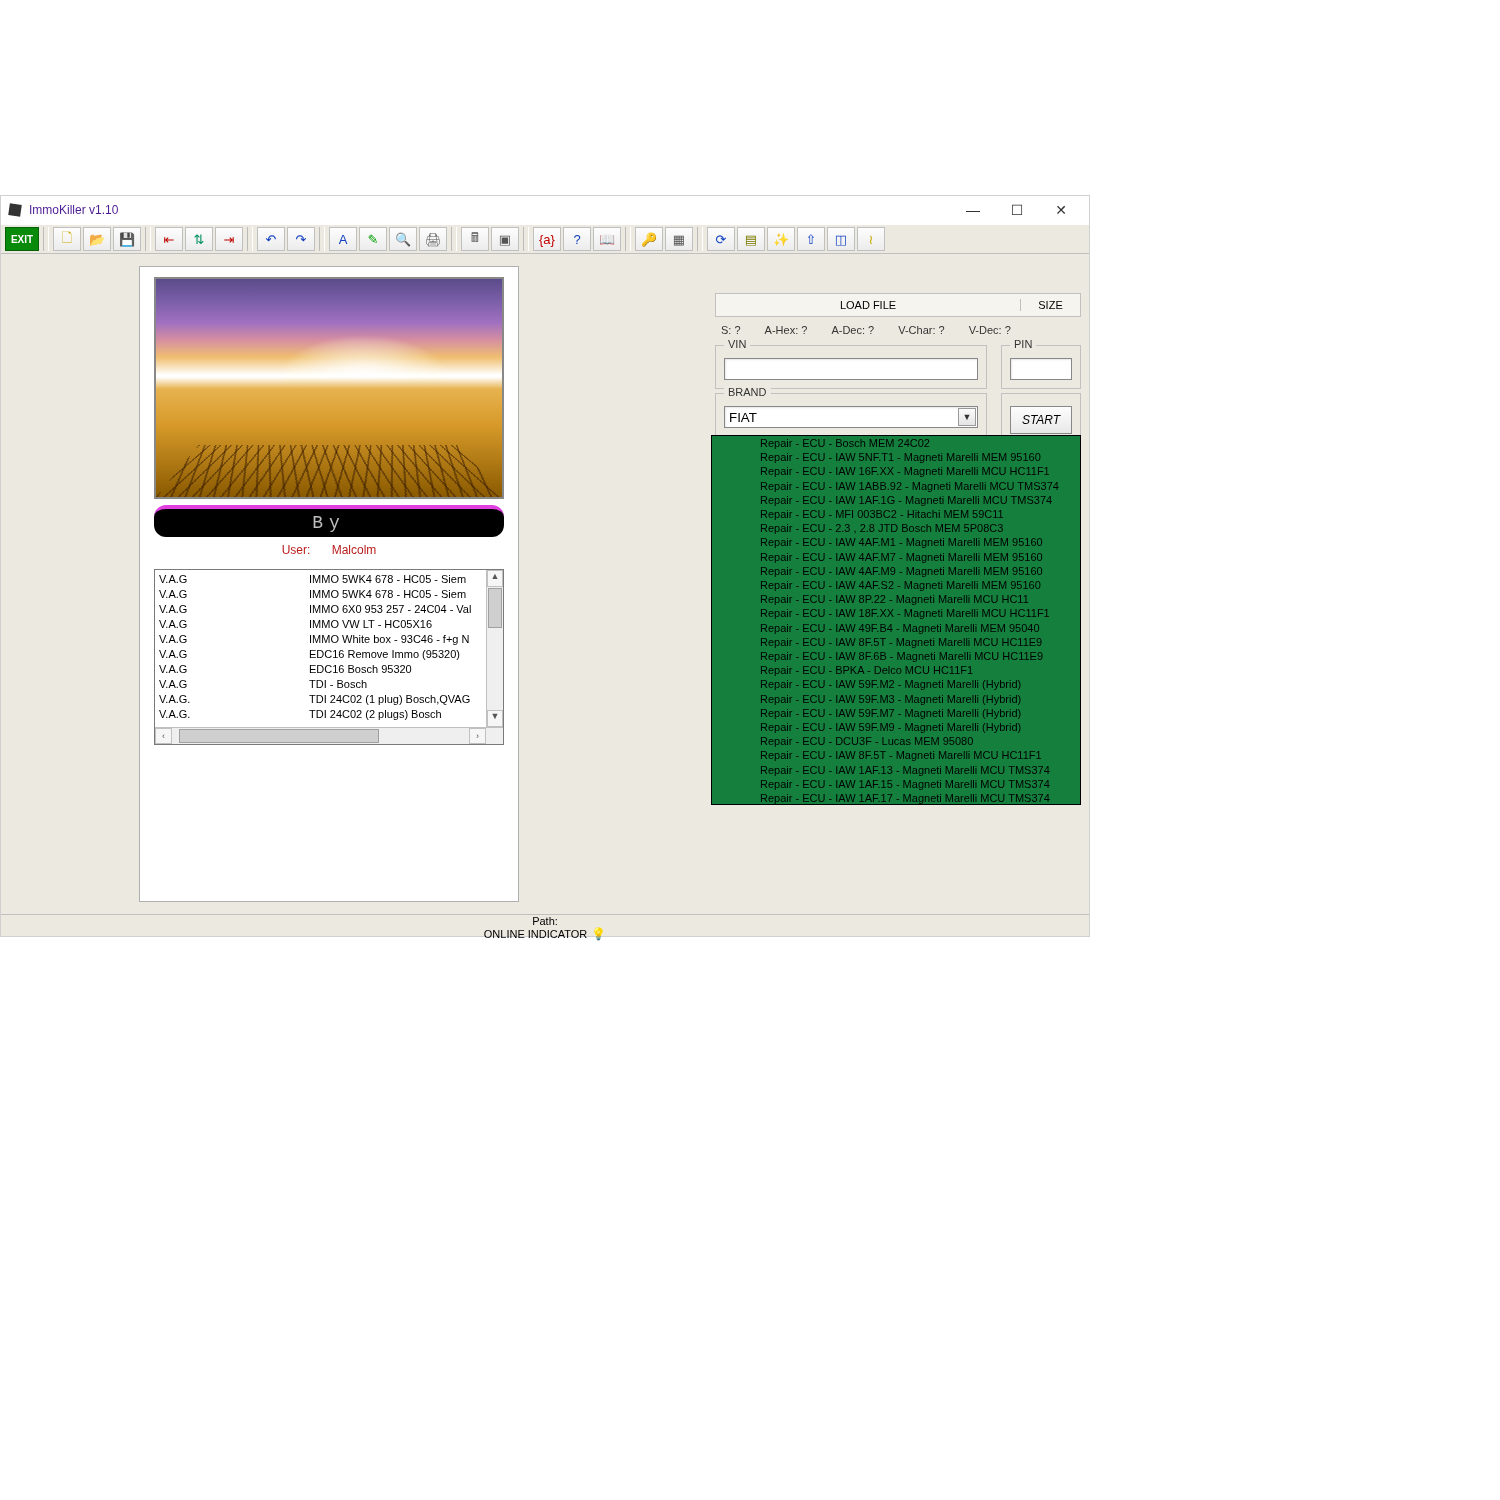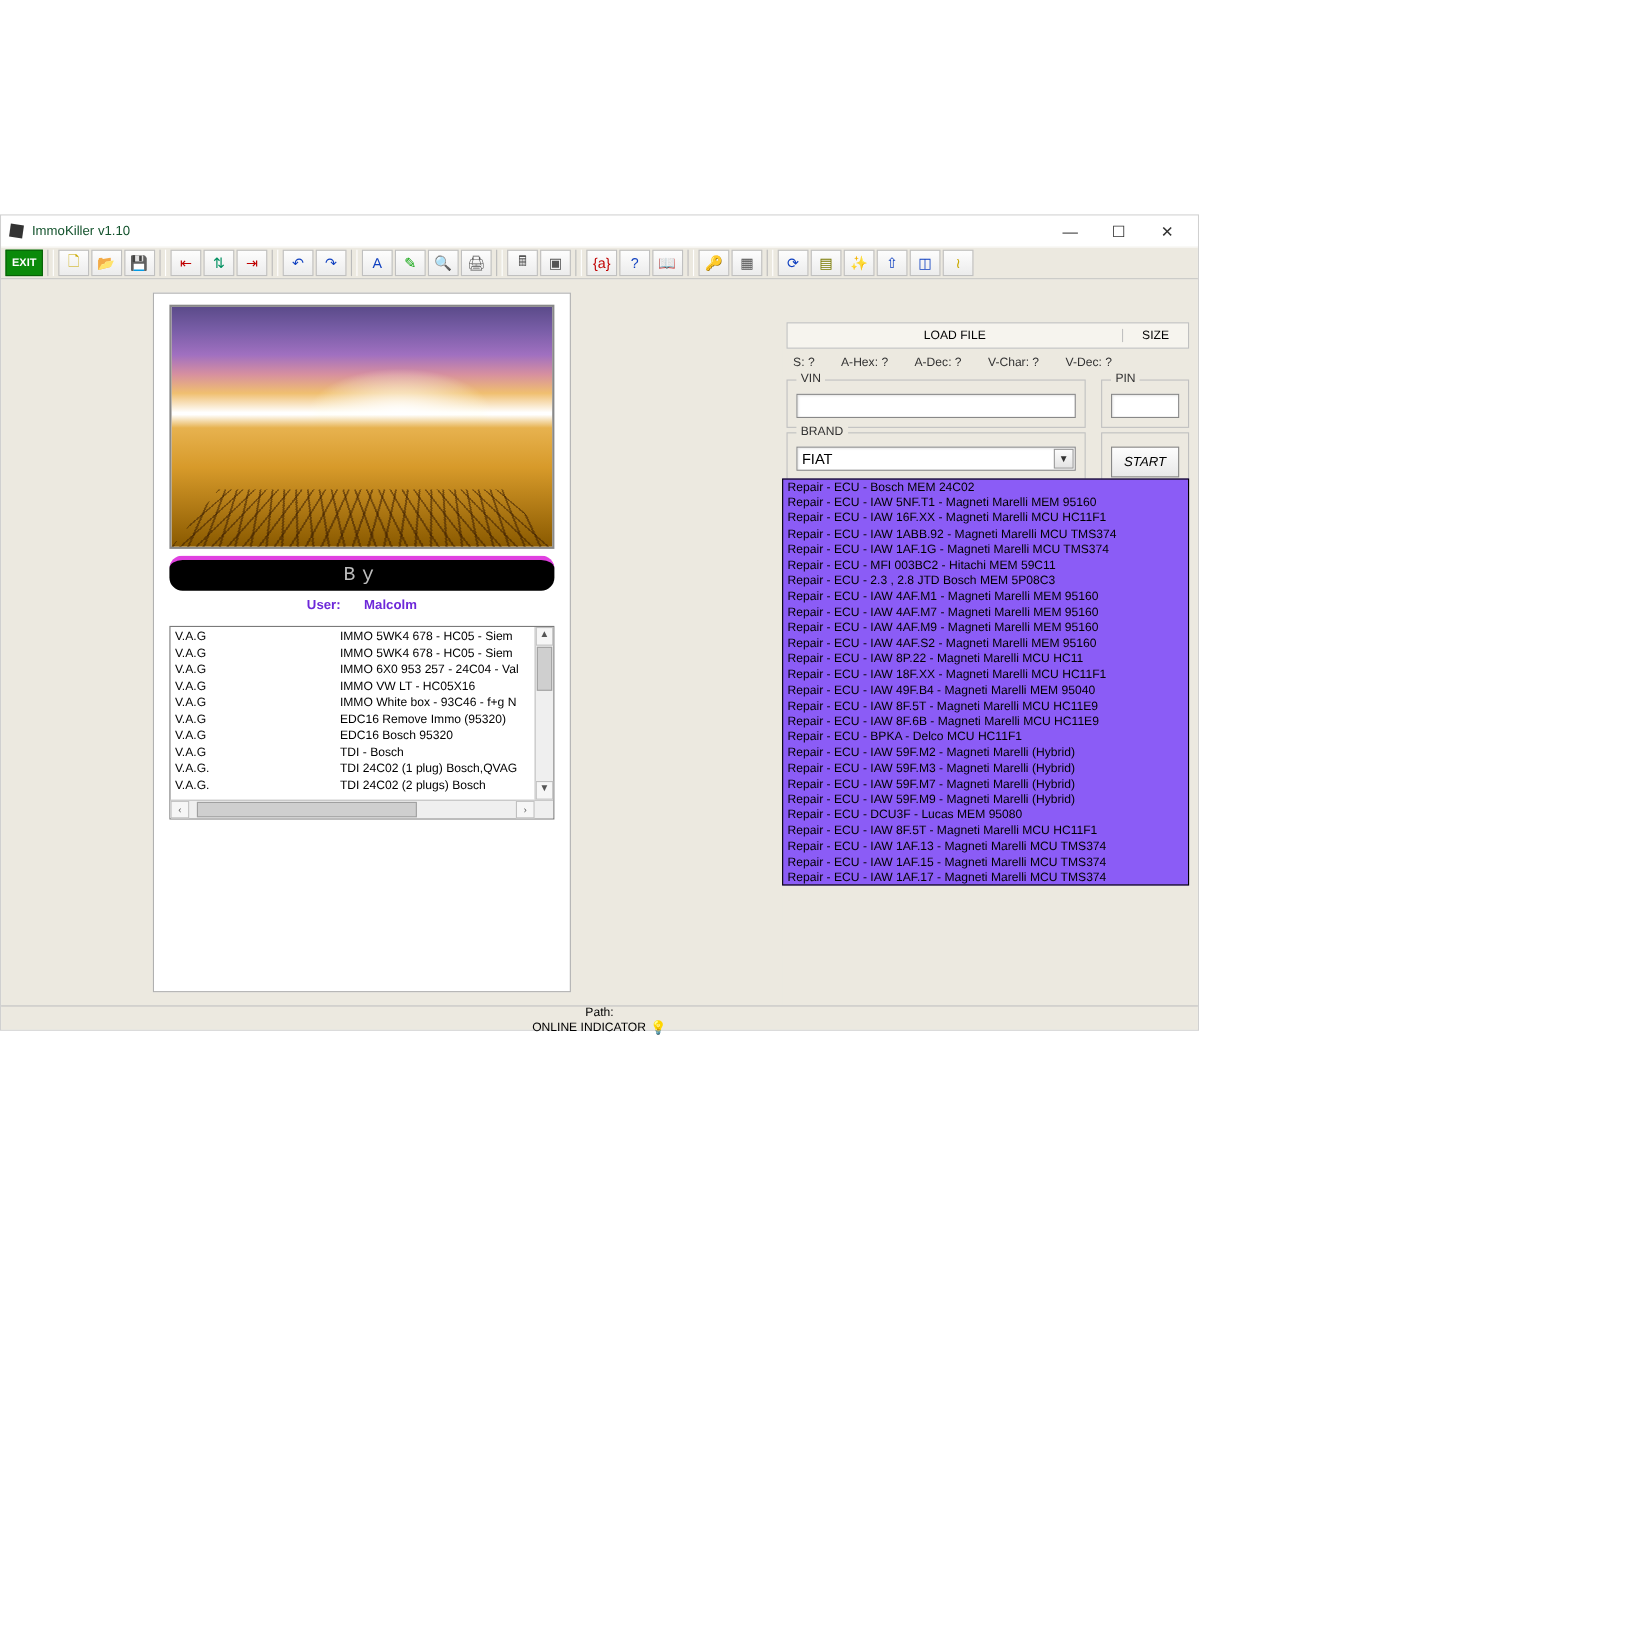--- a/index.html
+++ b/index.html
@@ -22,21 +22,21 @@
   border: 1px solid #d0d0d0;
 }
 .titlebar {
   height: 28px;
   background: #fff;
   display: flex;
   align-items: center;
   padding: 0 6px;
 }
 .titlebar .icon { width: 16px; height: 16px; margin-right: 6px; display:inline-flex; align-items:center; justify-content:center; }
-.titlebar .title { font-size: 12px; color: #14532d; flex: 1; }
+.titlebar .title { font-size: 12px; color: #4c1d95; flex: 1; }
 .winbtns { display: flex; gap: 0; }
 .winbtn { width: 44px; height: 28px; display:flex; align-items:center; justify-content:center; font-size: 14px; color:#333; }
 
 .toolbar {
   height: 30px;
   background: #ece9e0;
   border-top: 1px solid #fff;
   border-bottom: 1px solid #bfbfbf;
   display: flex;
   align-items: center;
@@ -97,21 +97,21 @@
   transform-origin: bottom center;
 }
 .marquee {
   margin: 6px 14px 0 14px;
   height: 32px;
   background:#000;
   border-top: 4px solid #e040e0;
   display:flex; align-items:center; justify-content:center;
   color:#bdbdbd; font-family: "Courier New", monospace; font-size:18px; letter-spacing:6px;border-radius:12px;
 }
-.userline { margin: 6px 14px 8px 14px; text-align:center; color:#6d28d9; font-weight:bold; font-size:12px; }
+.userline { margin: 6px 14px 8px 14px; text-align:center; color:#b91c1c; font-weight:normal; font-size:12px; }
 .userline .lbl { margin-right: 18px; }
 
 .listbox {
   margin: 12px 14px 10px 14px;
   height: 176px;
   border: 1px solid #7a7a7a;
   background:#fff;
   position: relative;
   overflow: hidden;
 }
@@ -172,24 +172,25 @@
   display:flex; align-items:center; justify-content:center; font-size:9px; color:#333;
 }
 .startbtn {
   height:28px; width:76px; border:1px solid #888; background:linear-gradient(#fdfdfd,#e8e8e8);
   display:flex; align-items:center; justify-content:center; font-size:12px;
 }
 
 .dropdown {
   position:absolute;
   left: 0; right: 4px; top: 144px;
-  background:#8b5cf6;
+  background:#15803d;
   border:1px solid #000;
   max-height: 370px;
   overflow:hidden;
+  padding-left:44px;
 }
 .dropdown .opt { padding: 0 4px; font-size:11px; line-height:14.2px; white-space:nowrap; color:#000; }
 
 .statusbar {
   position:absolute; left:0; right:0; bottom:0; height:22px;
   background:#ece9e0; border-top:1px solid #c0c0c0;
   display:flex; align-items:center; font-size:11px; padding:0 8px;flex-direction:column;
 }
 .statusbar .fill { flex:1; }
 .statusbar .ind { display:flex; align-items:center; gap:4px; }

